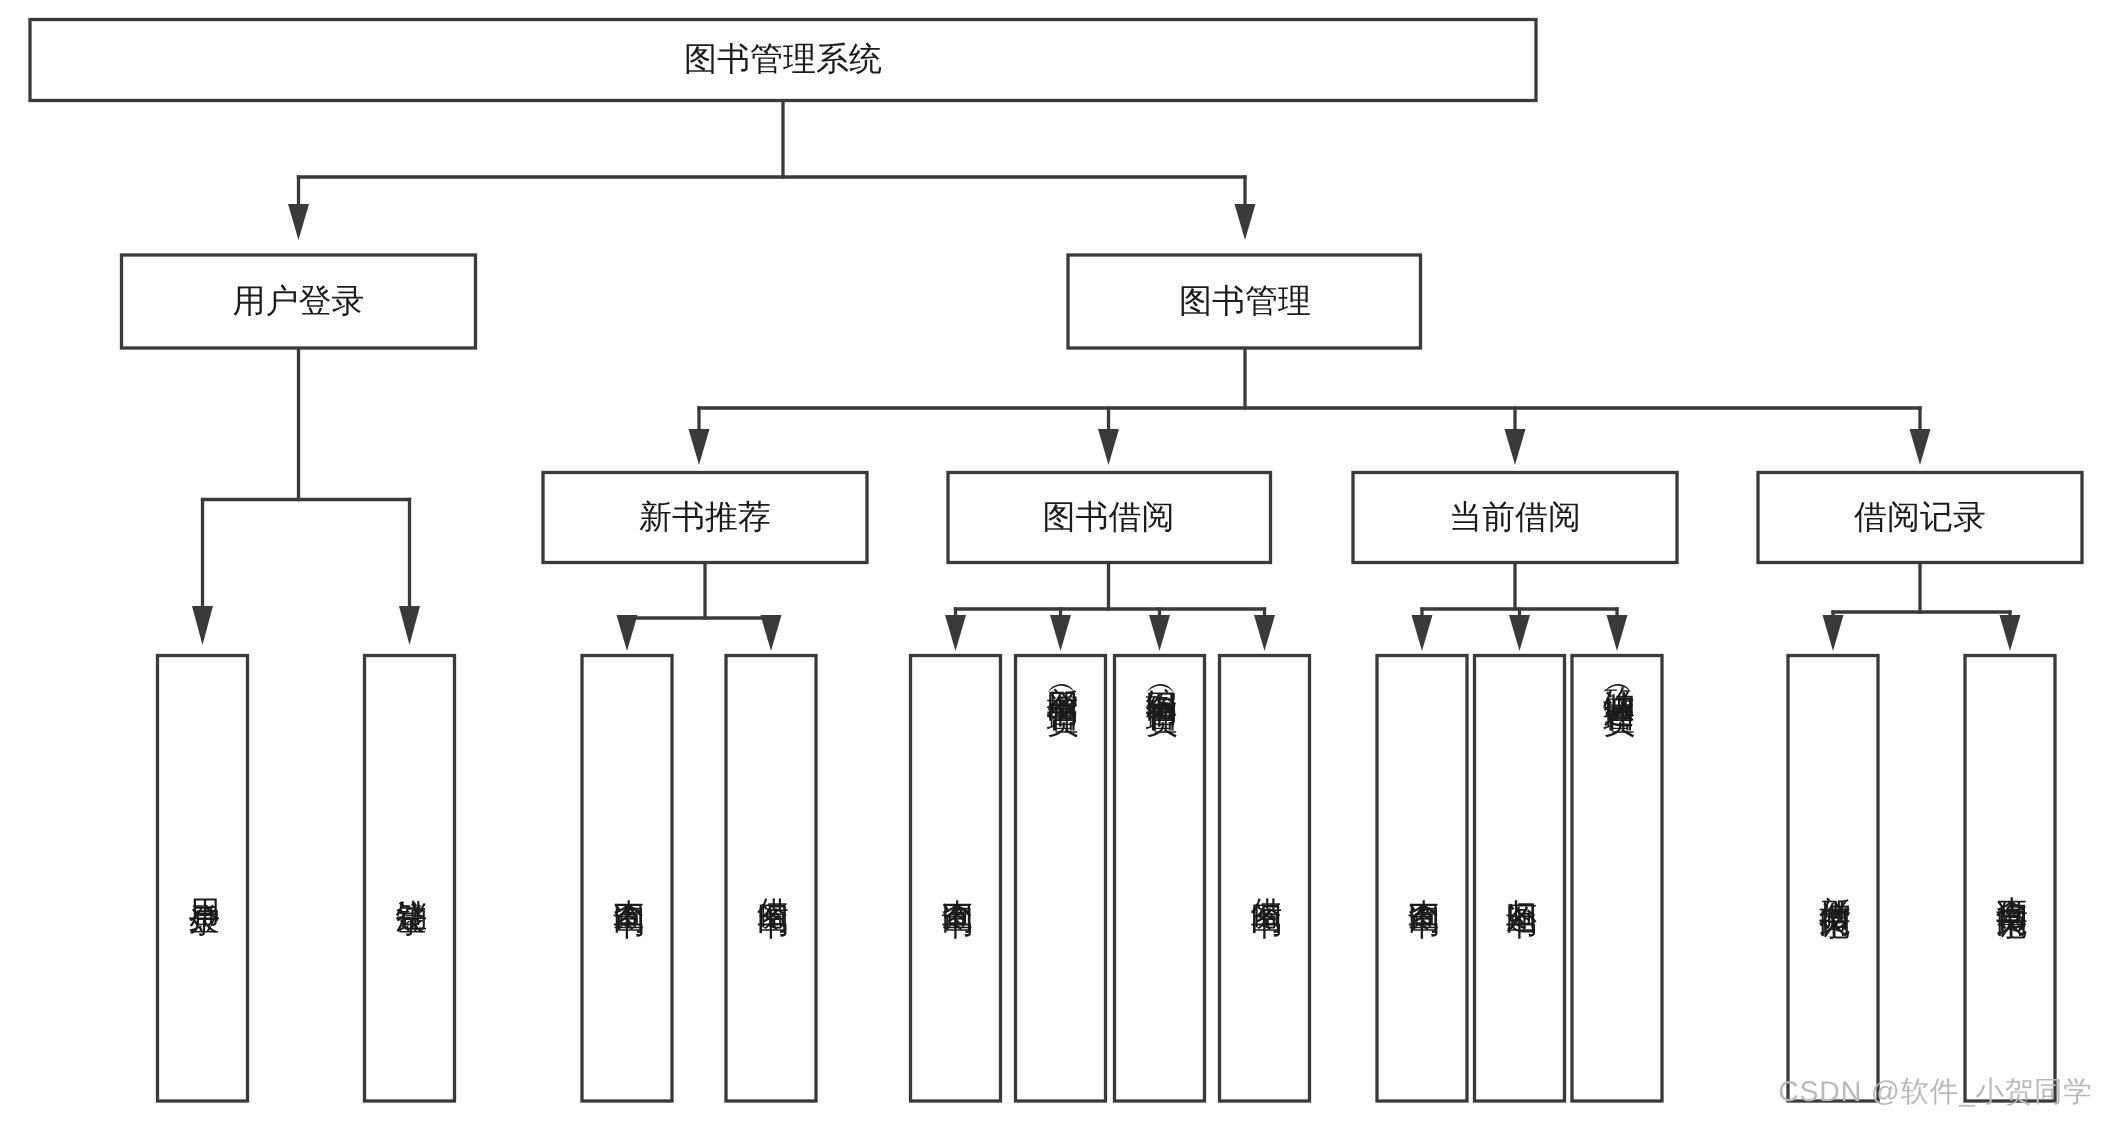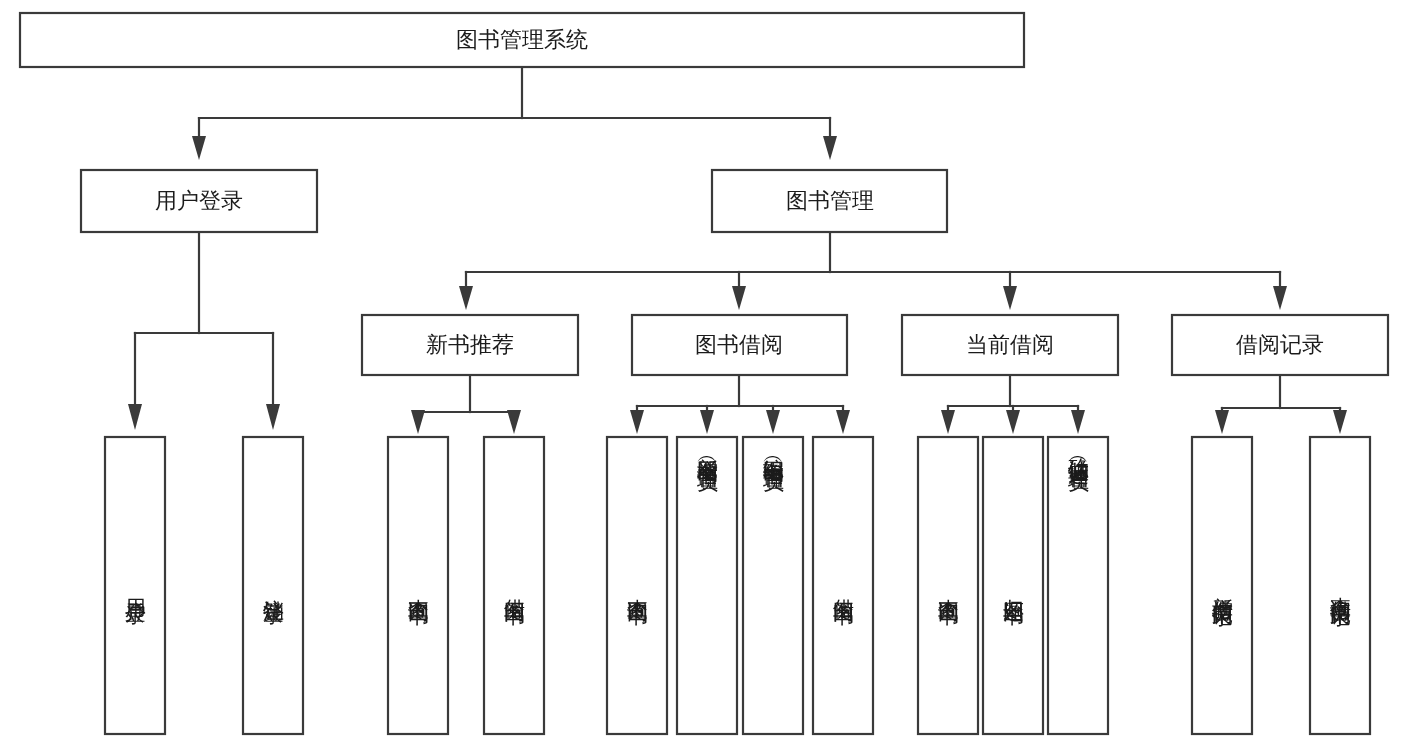--- a/index.html
+++ b/index.html
@@ -239,14 +239,15 @@
   <div class="leaf-label-box" style="left:1048px; top:441px; width:60px; height:289px; align-items:flex-start;">
     <span class="leaf-label-text">确认归还（管理员）</span>
   </div>
   <div class="leaf-label-box" style="left:1192px; top:437px; width:60px; height:297px;">
     <span class="leaf-label-text">新增借阅记录</span>
   </div>
   <div class="leaf-label-box" style="left:1310px; top:437px; width:60px; height:297px;">
     <span class="leaf-label-text">查询借阅记录</span>
   </div>
 
+  <div id="watermark">CSDN @软件_小贺同学</div>
 
 </div>
 
 </body></html>

